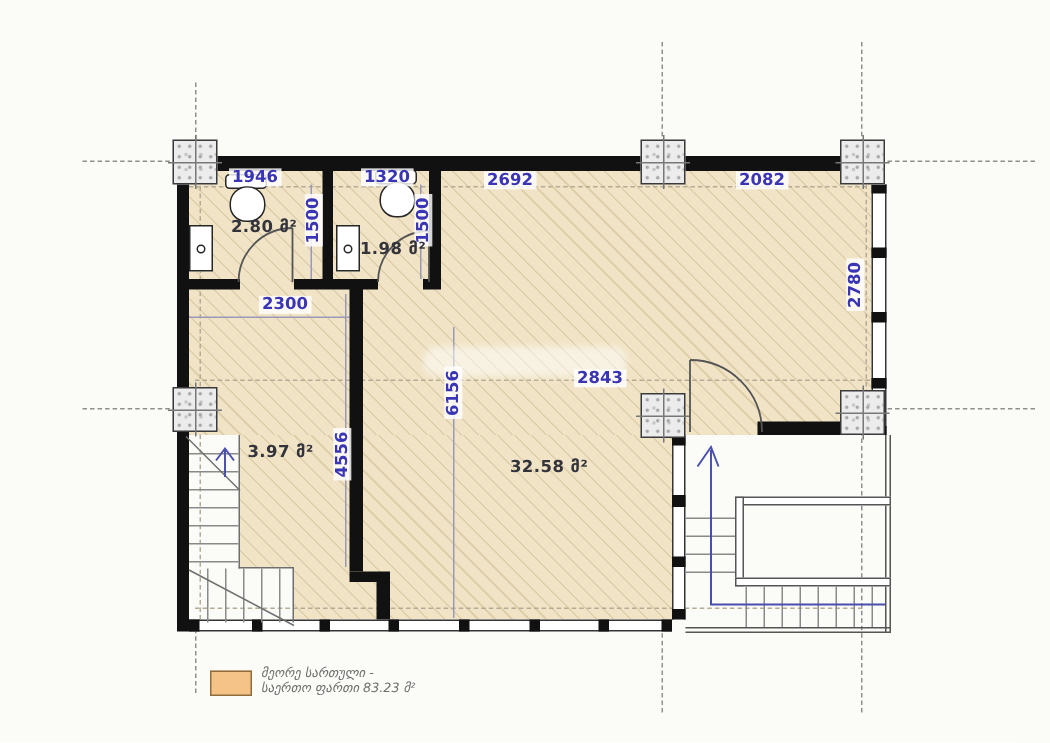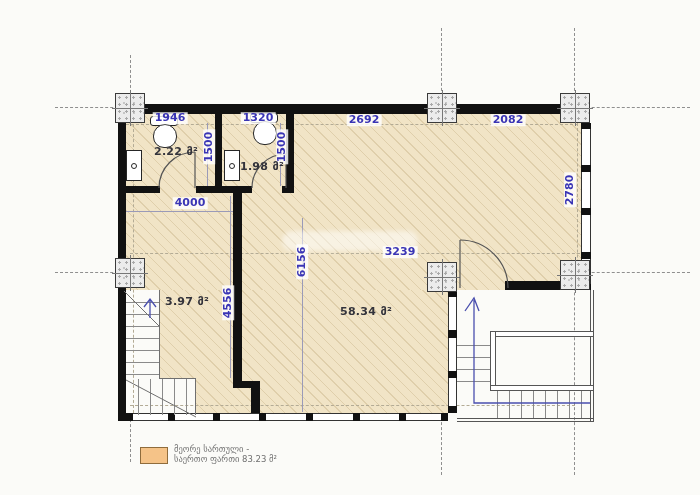--- a/index.html
+++ b/index.html
@@ -47,21 +47,21 @@
   
   .dim{font-size:11px;font-weight:bold;color:#3a35b5;line-height:1.05;white-space:nowrap;
        background:rgba(255,255,255,.82);padding:0 2px;transform:translate(-50%,-50%);z-index:7;}
   .dim.rot{transform:translate(-50%,-50%) rotate(-90deg);}
   .room-label{font-size:11px;font-weight:600;color:#33333b;white-space:nowrap;
               transform:translate(-50%,-50%);z-index:7;letter-spacing:.3px;}
   svg.overlay{position:absolute;left:0;top:0;z-index:6;}
   .watermark{background:rgba(255,255,255,.5);border-radius:12px;filter:blur(2px);z-index:6;}
   
   .legend-swatch{background:#f5c388;border:1px solid #8f6c3c;box-sizing:border-box;z-index:7;}
-  .legend-text{font-size:8.5px;color:#6f6f6f;line-height:1.25;white-space:nowrap;z-index:7;}
+  .legend-text{font-size:8.5px;color:#6f6f6f;line-height:1.25;white-space:nowrap;z-index:7;font-style:italic;}
 </style>
 </head>
 <body>
 
 <div class="canvas">
 
   <div class="abs grid-h" style="left:55px;top:107px;width:635px;"></div>
   <div class="abs grid-h" style="left:55px;top:272px;width:635px;"></div>
   <div class="abs grid-v" style="left:130px;top:55px;height:407px;"></div>
   <div class="abs grid-v" style="left:441px;top:28px;height:447px;"></div>
@@ -184,32 +184,32 @@
     <g stroke="#4a4fae" fill="none" stroke-width="1.3">
       <path d="M 150 318 L 150 300 M 144 307 L 150 299 L 156 307"></path>
       <path d="M 590 403 L 474 403 L 474 300 M 465 311 L 474 298 L 479 311"></path>
     </g>
   </svg>
 
   <div class="abs watermark" style="left:282px;top:231px;width:136px;height:20px;"></div>
 
   <div class="abs dim" style="left:170px;top:118px;">1946</div>
   <div class="abs dim" style="left:258px;top:118px;">1320</div>
-  <div class="abs dim" style="left:364px;top:120px;">2692</div>
+  <div class="abs dim" style="left:340px;top:120px;">2692</div>
   <div class="abs dim" style="left:508px;top:120px;">2082</div>
   <div class="abs dim rot" style="left:209px;top:147px;">1500</div>
   <div class="abs dim rot" style="left:282px;top:147px;">1500</div>
-  <div class="abs dim" style="left:190px;top:203px;">4000</div>
+  <div class="abs dim" style="left:190px;top:203px;">2300</div>
   <div class="abs dim rot" style="left:570px;top:190px;">2780</div>
-  <div class="abs dim" style="left:400px;top:252px;">3239</div>
+  <div class="abs dim" style="left:400px;top:252px;">2843</div>
   <div class="abs dim rot" style="left:302px;top:262px;">6156</div>
   <div class="abs dim rot" style="left:228px;top:303px;">4556</div>
 
-  <div class="abs room-label" style="left:176px;top:151px;">2.22 მ²</div>
+  <div class="abs room-label" style="left:176px;top:151px;">2.80 მ²</div>
   <div class="abs room-label" style="left:262px;top:166px;">1.98 მ²</div>
   <div class="abs room-label" style="left:187px;top:301px;">3.97 მ²</div>
-  <div class="abs room-label" style="left:366px;top:311px;">58.34 მ²</div>
+  <div class="abs room-label" style="left:366px;top:311px;">32.58 მ²</div>
 
   <div class="abs legend-swatch" style="left:140px;top:447px;width:28px;height:17px;"></div>
   <div class="abs legend-text" style="left:174px;top:444px;">მეორე სართული -</div>
   <div class="abs legend-text" style="left:174px;top:454px;">საერთო ფართი 83.23 მ²</div>
 
 </div>
 
 </body></html>

